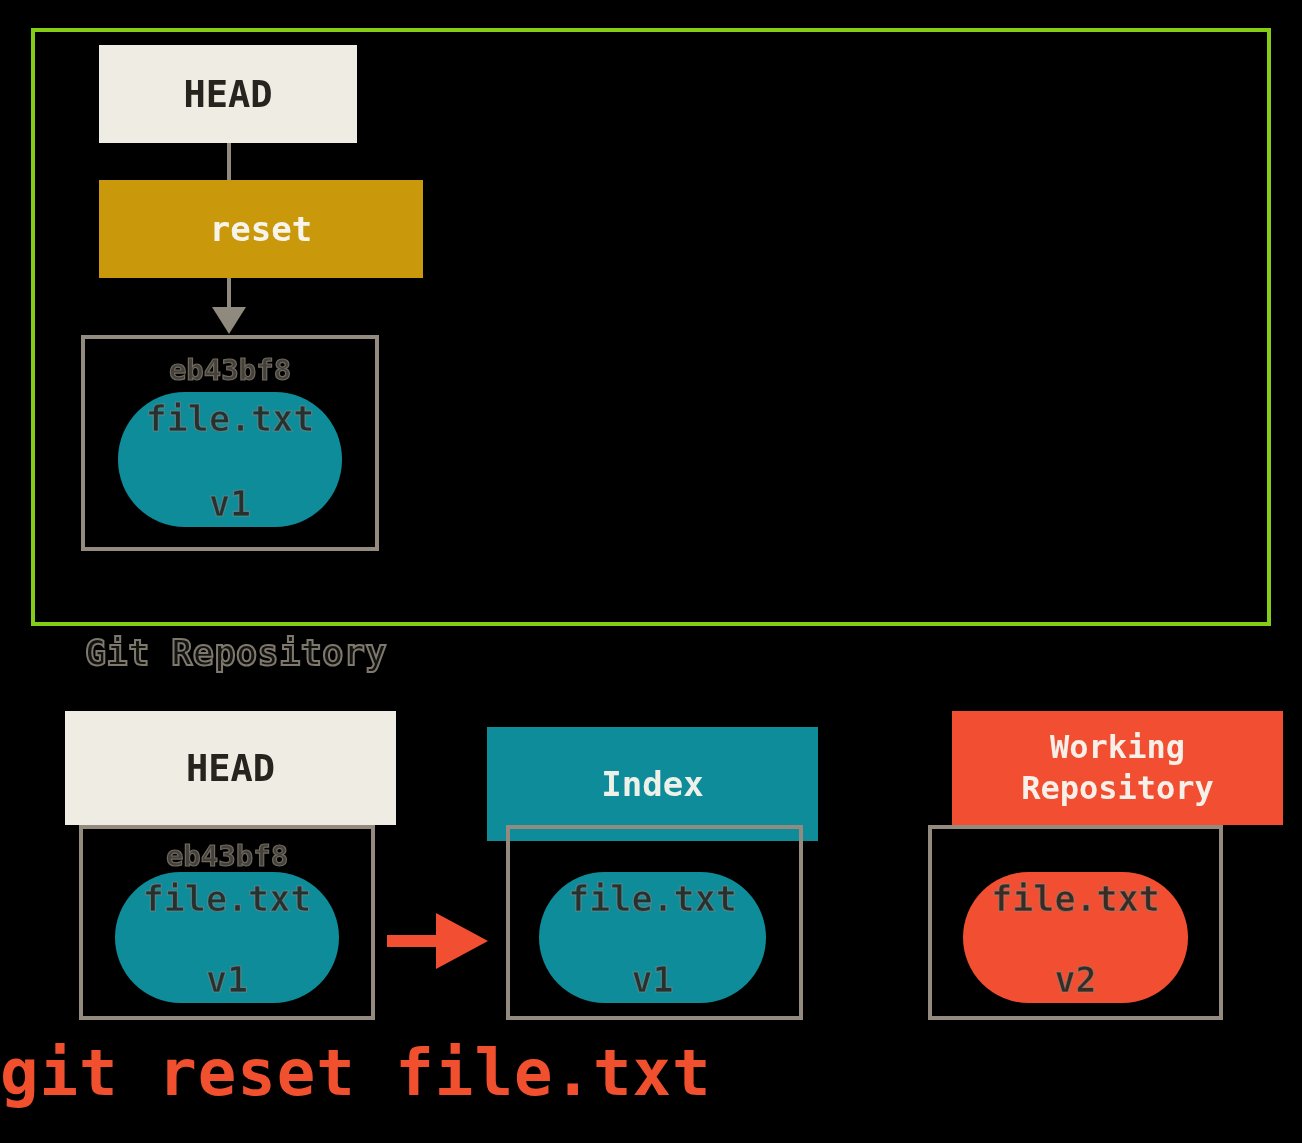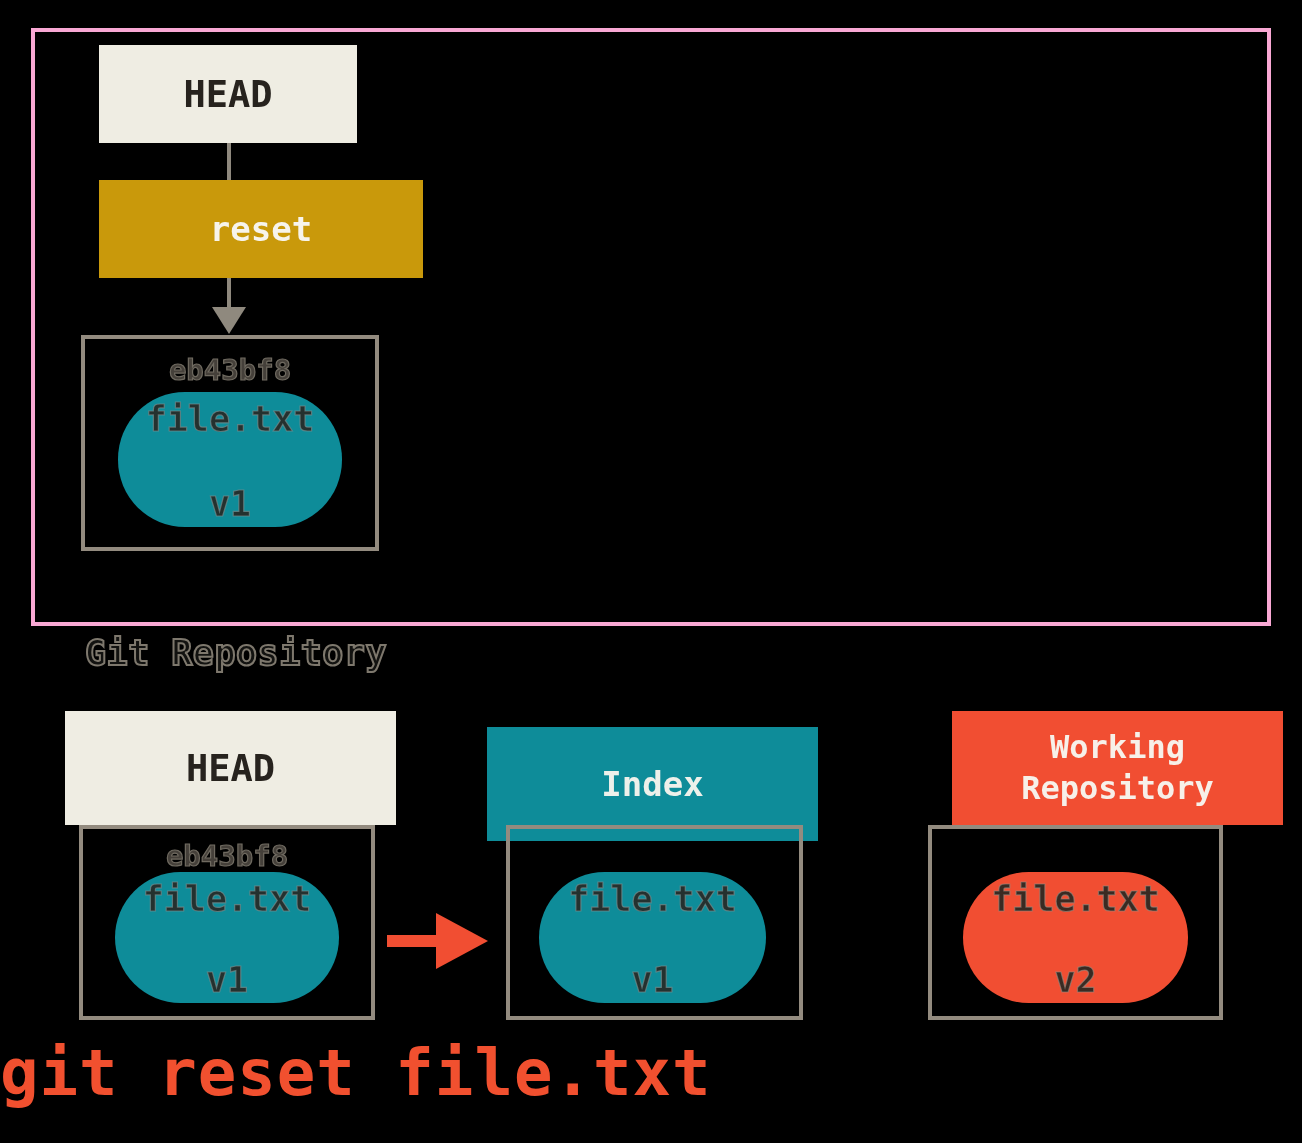--- a/index.html
+++ b/index.html
@@ -8,21 +8,21 @@
     width:1302px;height:1143px;
     background:#000;
     font-family:"DejaVu Sans Mono","Liberation Mono",monospace;
     overflow:hidden;
   }
   .abs{position:absolute;box-sizing:border-box;font-weight:bold;}
 
   
   .repo-box{
     left:31px;top:28px;width:1240px;height:598px;
-    border:4px solid #f9a8d4;
+    border:4px solid #84cc16;
   }
   .repo-label{
     left:50px;top:601px;width:600px;
     font-size:35px;letter-spacing:0.5px;
     color:#121210;
     -webkit-text-stroke:2px #7e786d;
     text-align:left;
   }
   .head1-box{
     left:99px;top:45px;width:258px;height:98px;

